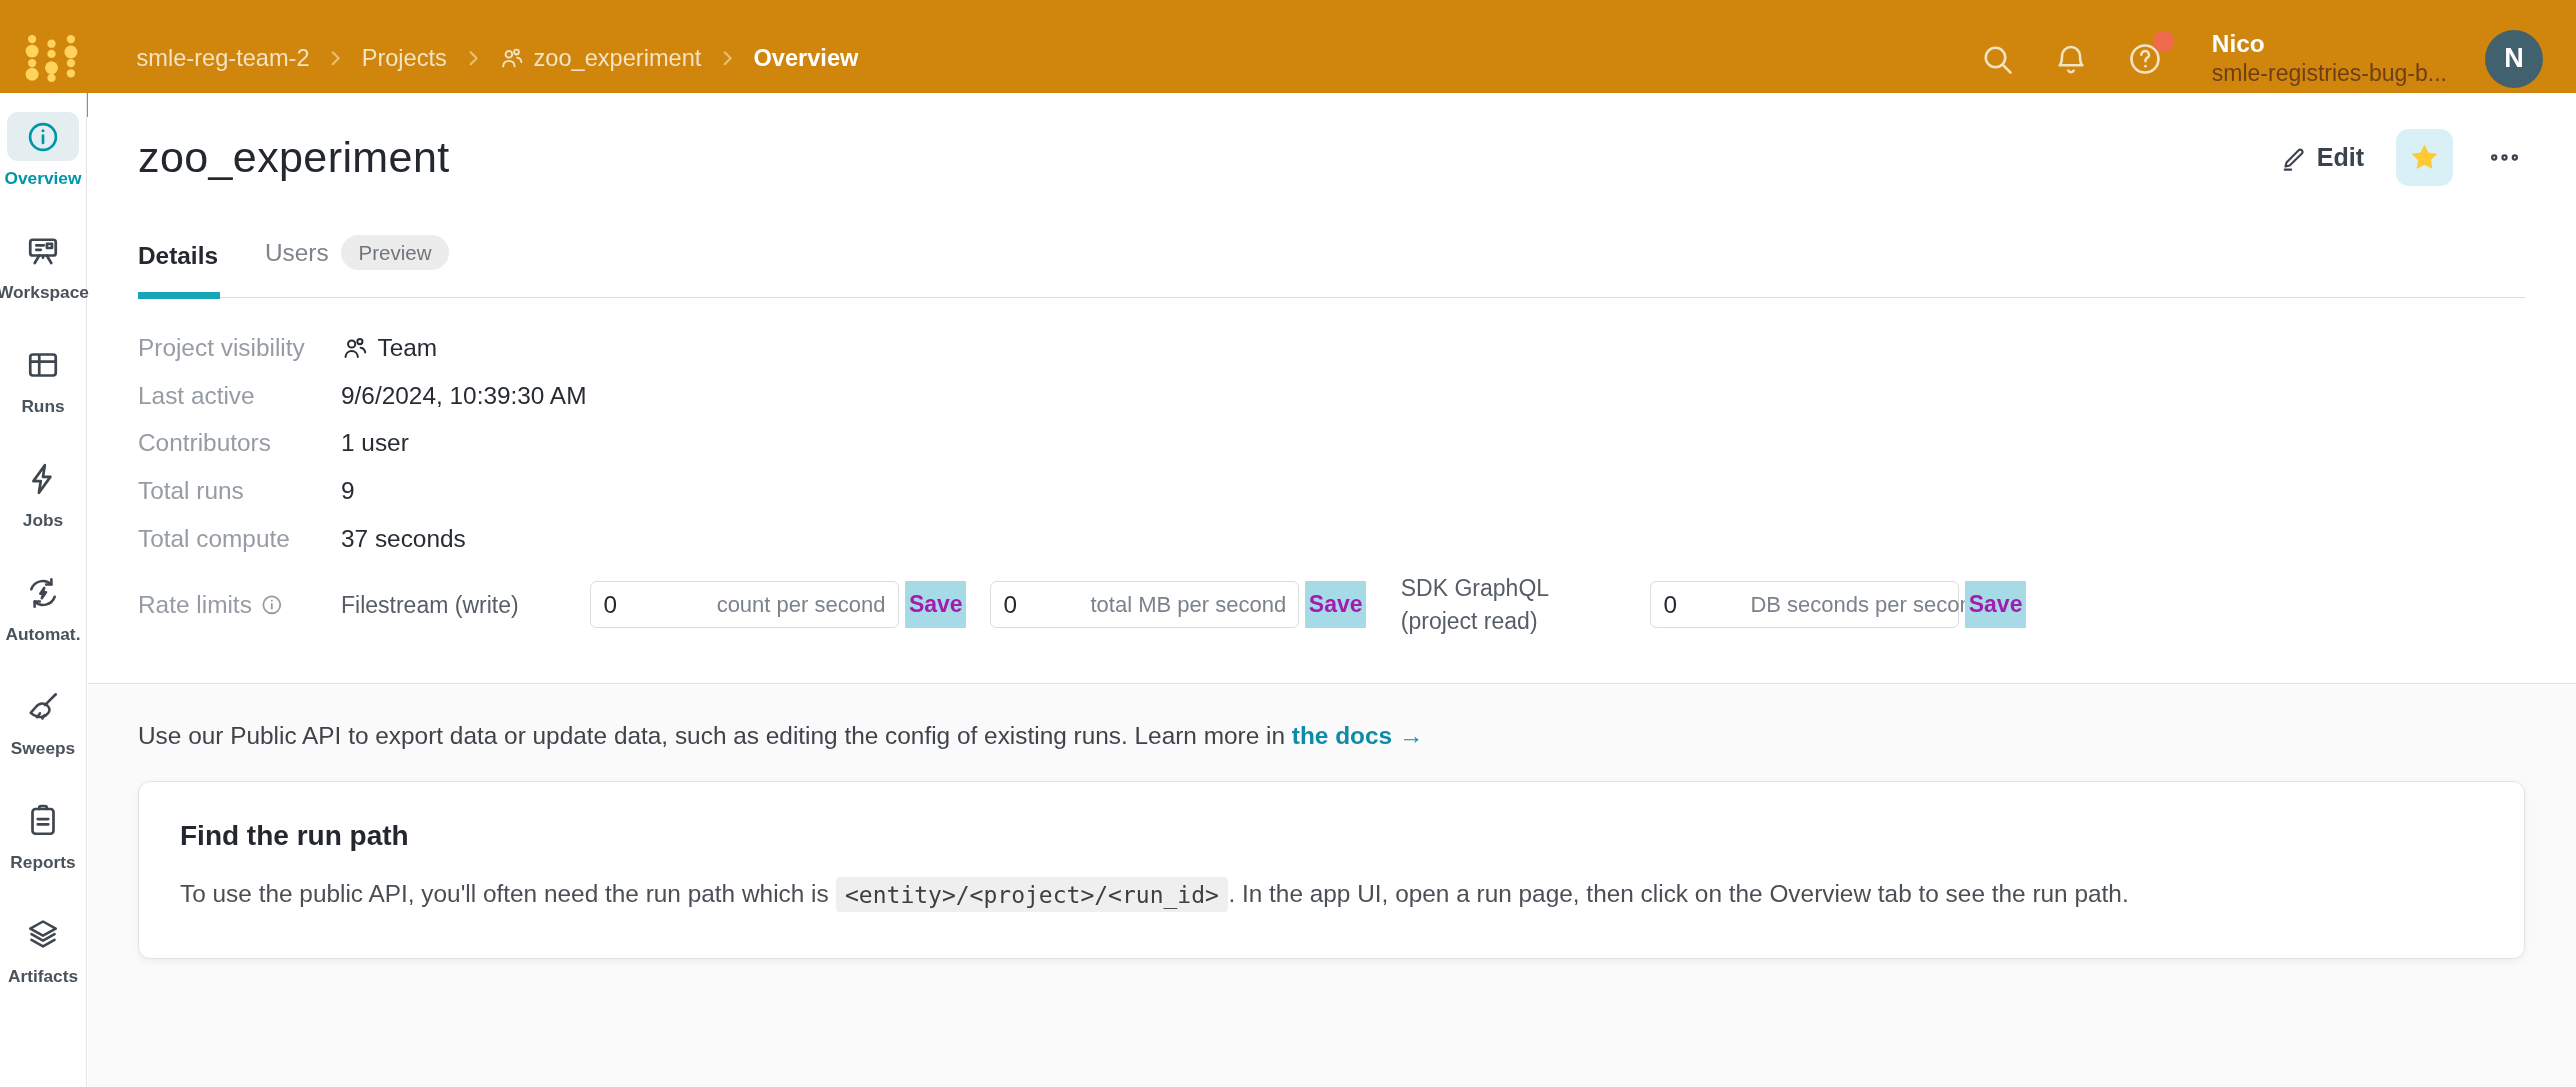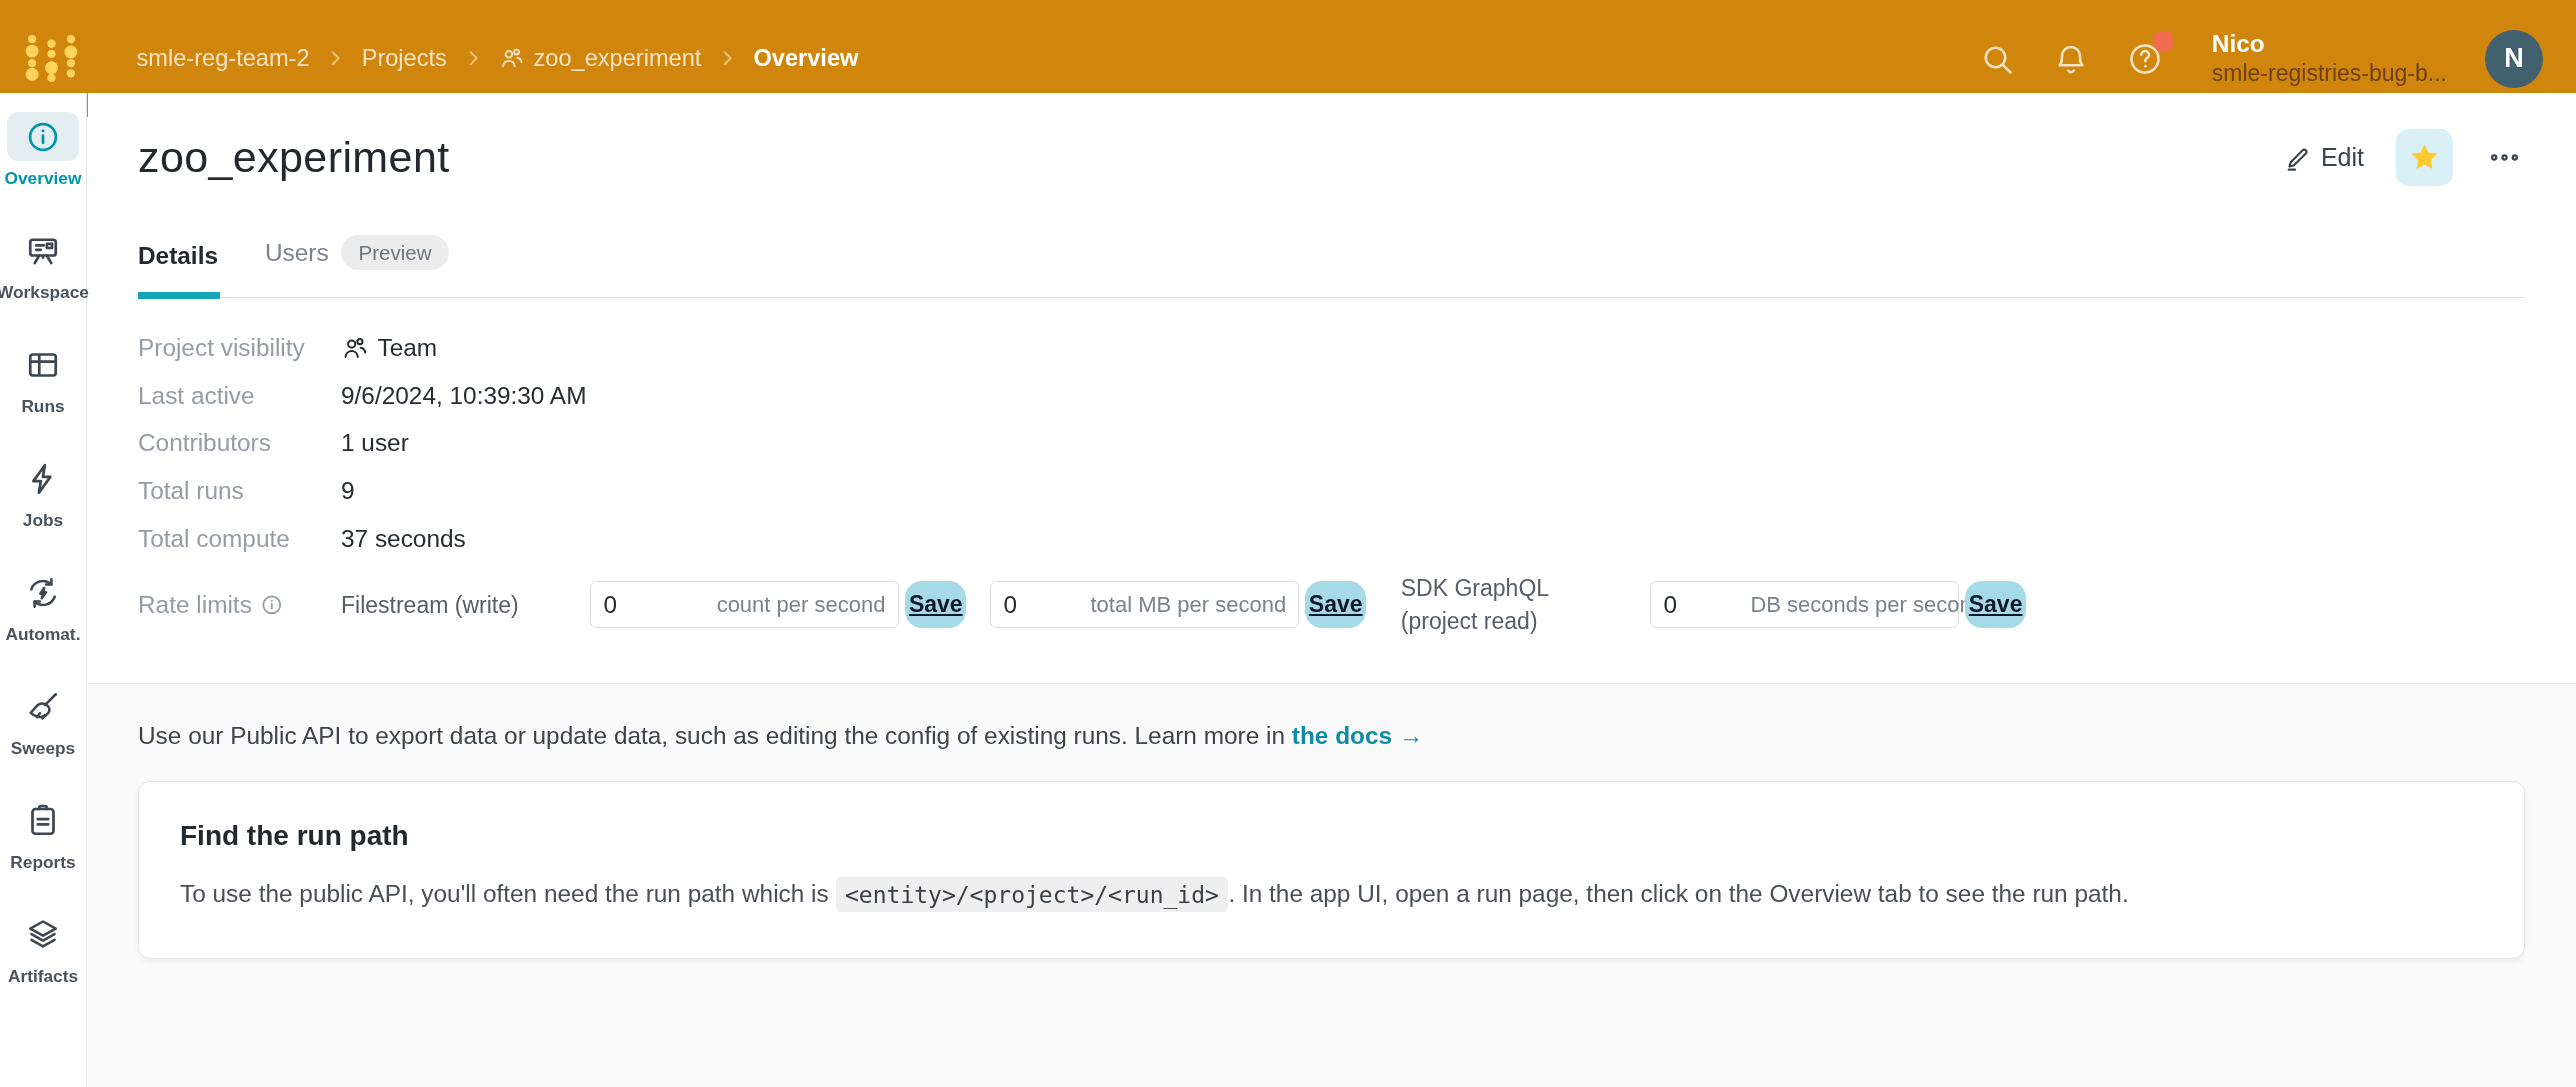--- a/index.html
+++ b/index.html
@@ -53,21 +53,21 @@
   .side-label { font-size: 17.3px; font-weight: 700; color: #4a525b; }
   .side-item.active .side-icon-wrap { background: #e4eef1; color: #0096aa; }
   .side-item.active .side-label { color: #0096aa; }
 
   
   .main { position: absolute; top: 93px; left: 88px; right: 0; bottom: 0; background: #fff; display: flex; flex-direction: column; }
 
   .page-head { display: flex; align-items: center; padding: 36px 51px 0 50px; }
   .page-title { font-size: 43px; font-weight: 400; color: #23272e; letter-spacing: 0.4px; }
   .head-actions { margin-left: auto; display: flex; align-items: center; gap: 31.5px; }
-  .edit-btn { display: flex; align-items: center; gap: 9px; font-size: 25px; font-weight: 400; color: #3a434d; cursor: pointer; }
+  .edit-btn { display: flex; align-items: center; gap: 9px; font-size: 25px; font-weight: 700; color: #3a434d; cursor: pointer; }
   .edit-btn svg { width: 28px; height: 28px; }
   .star-btn { width: 57px; height: 57px; border-radius: 12.6px; background: #d9f1f6; display: flex; align-items: center; justify-content: center; cursor: pointer; }
   .star-btn svg { width: 33px; height: 33px; }
   .more-btn { width: 41px; height: 41px; display: flex; align-items: center; justify-content: center; color: #3a434d; cursor: pointer; }
   .more-btn svg { width: 33px; height: 33px; }
 
   .tabs { display: flex; align-items: flex-end; gap: 47px; margin: 49px 51px 0 50px; border-bottom: 1.6px solid #dfdfdf; position: relative; padding-bottom: 27px; }
   .tab { font-size: 24.4px; color: #7d848c; display: flex; align-items: center; gap: 12.6px; cursor: pointer; }
   .tab.active { color: #24292f; font-weight: 700; }
   .tab-indicator { position: absolute; bottom: -1.6px; left: 0; width: 82px; height: 6.3px; background: #17a6b7; }
@@ -89,23 +89,23 @@
   .input-box {
     width: 309px; height: 47px; border: 1.6px solid #dcdcdc; border-radius: 6.3px; background: #fff;
     display: flex; align-items: center; justify-content: space-between; padding: 0 12.6px;
   }
   .input-box input {
     border: none; outline: none; width: 87px; font-size: 24.4px; color: #23272e;
     font-family: "Liberation Sans", sans-serif; background: transparent;
   }
   .input-suffix { font-size: 22px; color: #7a828b; white-space: nowrap; }
   .save-btn {
-    margin-left: 6.3px; width: 61px; height: 47px; border: none; border-radius: 17px;
-    background: #a6dae6; color: #0f172a; font-size: 23px; font-weight: 600;
-    font-family: "Liberation Sans", sans-serif; cursor: pointer; text-decoration: underline;
+    margin-left: 6.3px; width: 61px; height: 47px; border: none; border-radius: 1px;
+    background: #a6dae6; color: #a21caf; font-size: 23px; font-weight: 600;
+    font-family: "Liberation Sans", sans-serif; cursor: pointer;
   }
 
   
   .export-section {
     flex: 1; background: #fafafa; border-top: 1.6px solid #e3e3e3;
     padding: 38px 51px 0 50px;
   }
   .export-heading { font-size: 34px; font-weight: 600; color: #282d33; margin-bottom: 23.6px; }
   .export-desc { font-size: 24.4px; color: #3f444b; }
   .docs-link { color: #0e8ca6; font-weight: 700; cursor: pointer; }

